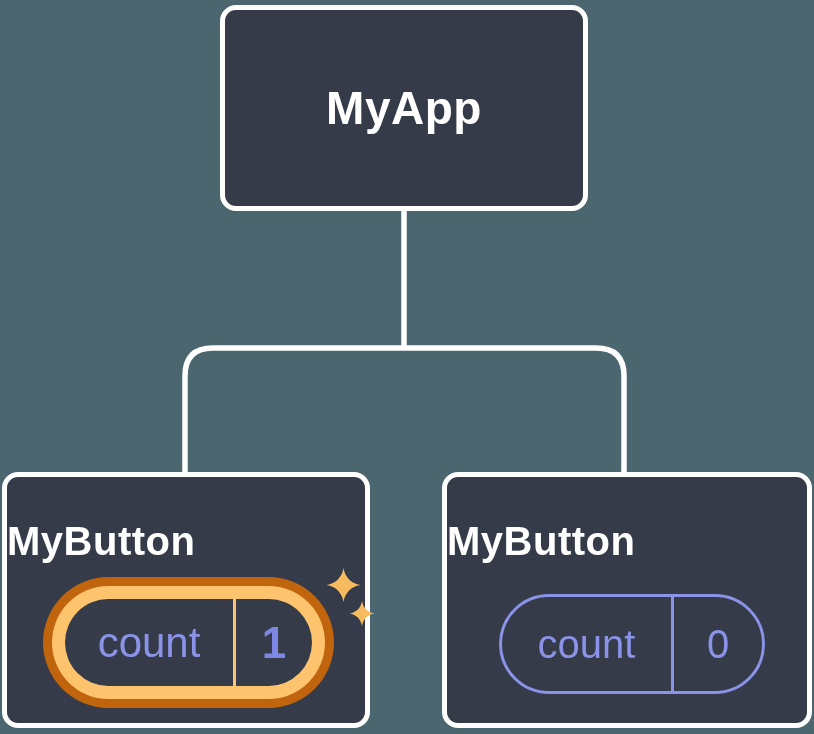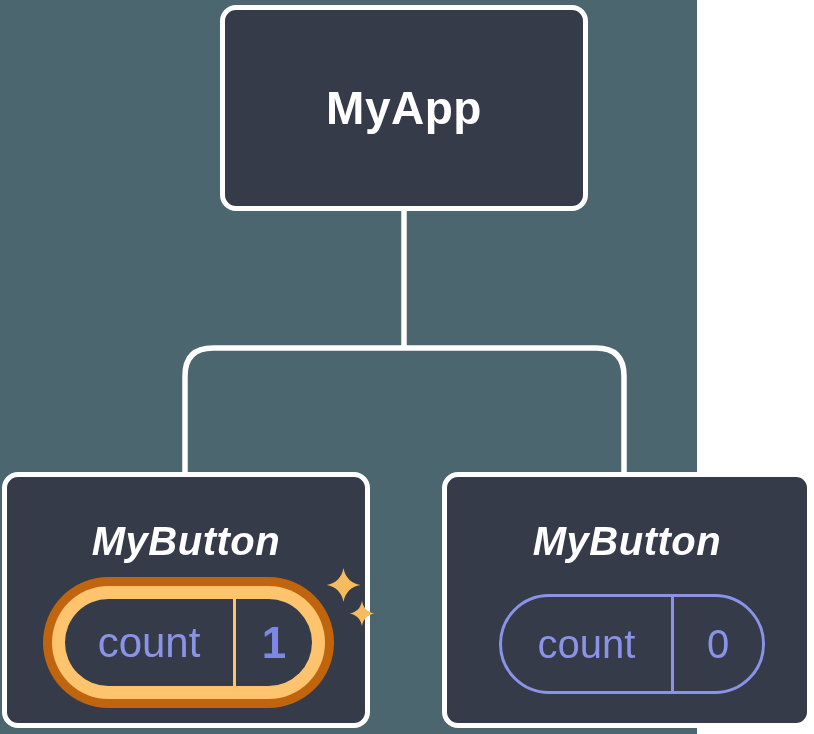--- a/index.html
+++ b/index.html
@@ -3,21 +3,21 @@
 <meta charset="utf-8">
 <style>
   html, body { margin: 0; padding: 0; }
   body {
     width: 814px; height: 734px;
     font-family: "Liberation Sans", sans-serif;
     overflow: hidden;
   }
   .stage {
     position: relative;
-    width: 697px; height: 734px;
+    width: 814px; height: 734px;
     background: #4b666e;
   }
   .connectors {
     position: absolute; left: 0; top: 0;
     width: 814px; height: 734px;
     pointer-events: none;
   }
   .node {
     position: absolute;
     box-sizing: border-box;
@@ -30,22 +30,22 @@
     width: 368px; height: 206px;
     display: flex; align-items: center; justify-content: center;
   }
   .node-child-left  { left: 2px;   top: 472px; width: 368px; height: 256px; }
   .node-child-right { left: 442px; top: 472px; width: 370px; height: 256px; }
   .root-label {
     color: #ffffff; font-size: 46px; font-weight: 700; letter-spacing: 0.5px;
   }
   .child-label {
     position: absolute; left: 0; top: 42px; width: 100%;
-    text-align: center;
-    color: #ffffff; font-size: 40px; font-weight: 700; letter-spacing: 0.5px; font-style: italic;
+    text-align: left;
+    color: #ffffff; font-size: 40px; font-weight: 700; letter-spacing: 0.5px;
   }
   
   .pill-hl-outer {
     position: absolute; left: 36px; top: 100px;
     background: #c0650e;
     border-radius: 999px;
     padding: 9px;
     display: inline-block;
   }
   .pill-hl-mid {

